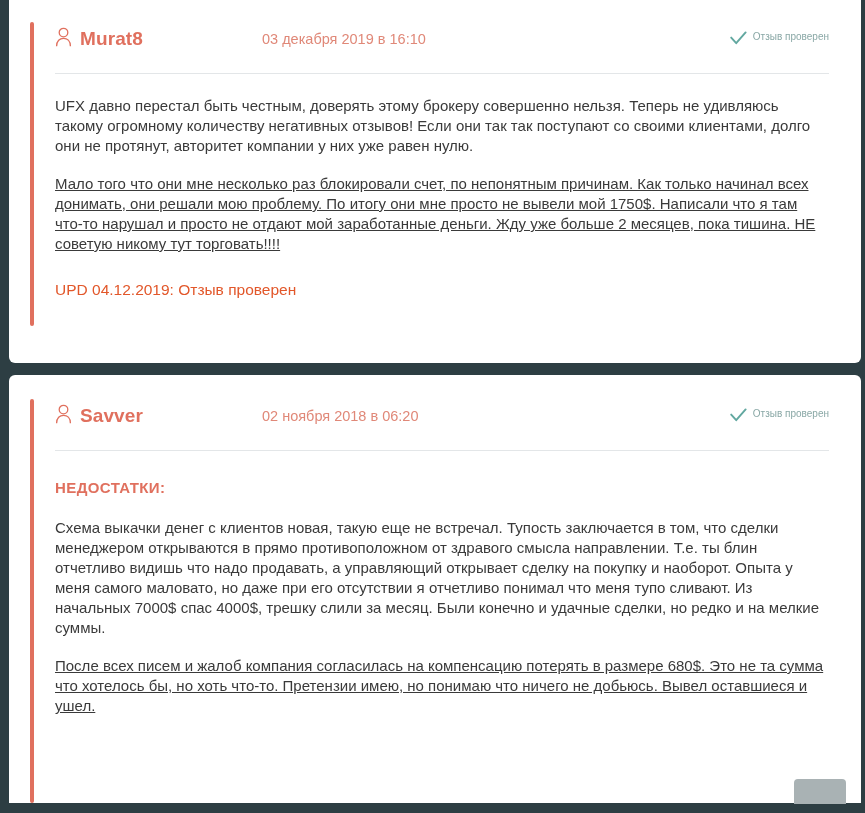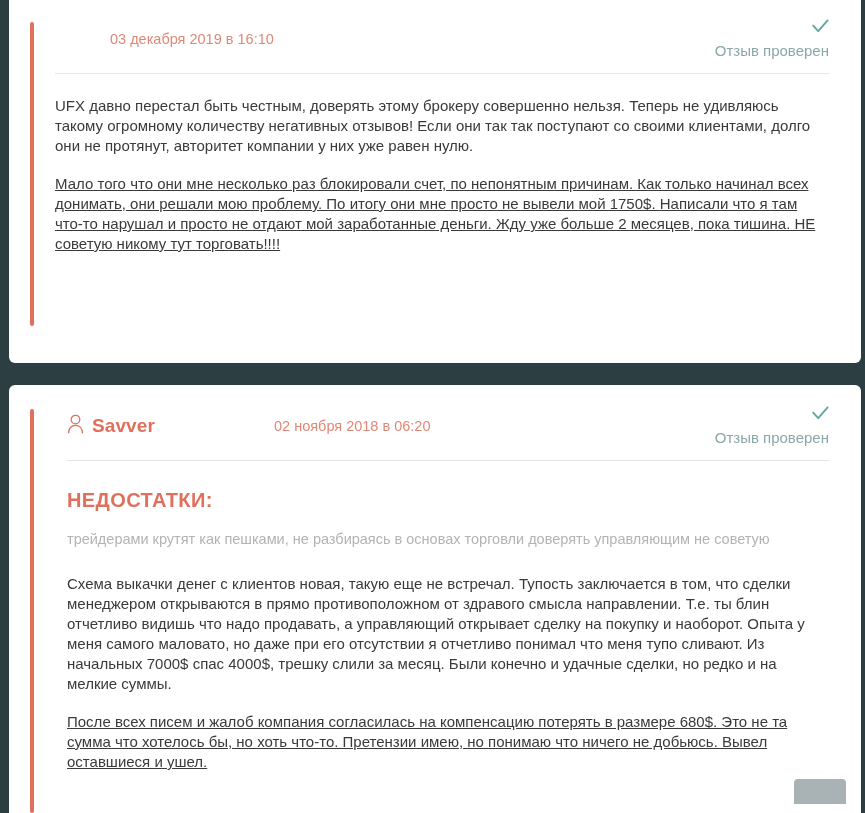--- a/index.html
+++ b/index.html
@@ -36,25 +36,24 @@
   }
 
   .card-1 {
     margin-top: -4px;
     height: 367px;
     border-top-left-radius: 0;
     border-top-right-radius: 0;
   }
 
   .card-2 {
-    margin-top: 22px;
+    margin-top: 12px;
     height: 428px;
     border-bottom-left-radius: 0;
     border-bottom-right-radius: 0;
-    padding-left: 12px;
   }
 
   
   .accent-bar {
     position: absolute;
     width: 4px;
     border-radius: 2px;
     background: #e0705e;
   }
   .card-1 .accent-bar { left: 21px; top: 26px; bottom: 37px; }
@@ -93,26 +92,25 @@
   .review-date {
     color: #e08878;
     font-size: 14.5px;
     margin-left: 55px;
     white-space: nowrap;
   }
 
   .verified {
     margin-left: auto;
     display: flex;
-    align-items: flex-end;
+    align-items: flex-start;
     gap: 6px;
     color: #8aa8a6;
-    font-size: 15px;
+    font-size: 10px;
     white-space: nowrap;
-    flex-direction: column;
   }
 
   .check-icon { display: block; }
 
   .head-divider {
     height: 1px;
     background: #e3e6e8;
     margin-top: 17px;
     margin-right: 4px;
   }
@@ -131,21 +129,21 @@
   .upd-line {
     color: #e2572a;
     font-size: 15.5px;
     line-height: 24px;
     margin-top: 24px;
   }
 
   
   .cons-title {
     color: #e0705e;
-    font-size: 20px;
+    font-size: 15px;
     font-weight: bold;
     letter-spacing: 0.4px;
     margin-top: 28px;
   }
 
   .cons-text {
     color: #b3b3b3;
     font-size: 14.5px;
     line-height: 25px;
     margin-top: 15px;
@@ -167,38 +165,48 @@
 </head>
 <body>
 
 <div class="page">
 
   <div class="review-card card-1">
     <div class="accent-bar"></div>
     <div class="card-body">
 
       <div class="review-head">
+        <div class="author">
+          <span class="user-icon">
+            <svg width="17" height="20" viewBox="0 0 17 20" fill="none">
+              <circle cx="8.5" cy="5.6" r="4.3" stroke="#e0705e" stroke-width="1.3"></circle>
+              <path d="M1.6 19.2 C1.6 13.8 4.8 11.3 8.5 11.3 C12.2 11.3 15.4 13.8 15.4 19.2" stroke="#e0705e" stroke-width="1.3" fill="none"></path>
+            </svg>
+          </span>
+          <span class="author-name">Murat8</span>
+        </div>
 
         <div class="review-date">03 декабря 2019 в 16:10</div>
 
         <div class="verified">
           <span class="check-icon">
             <svg width="17" height="14" viewBox="0 0 17 14" fill="none">
               <path d="M1.2 6.6 L6.2 12.2 L15.6 1.4" stroke="#62a8a0" stroke-width="1.9" stroke-linecap="round" stroke-linejoin="round"></path>
             </svg>
           </span>
           <span>Отзыв проверен</span>
         </div>
       </div>
 
       <div class="head-divider"></div>
 
       <p class="review-text">UFX давно перестал быть честным, доверять этому брокеру совершенно нельзя. Теперь не удивляюсь такому огромному количеству негативных отзывов! Если они так так поступают со своими клиентами, долго они не протянут, авторитет компании у них уже равен нулю.</p>
       <p class="review-text">Мало того что они мне несколько раз блокировали счет, по непонятным причинам. Как только начинал всех донимать, они решали мою проблему. По итогу они мне просто не вывели мой 1750$. Написали что я там что-то нарушал и просто не отдают мой заработанные деньги. Жду уже больше 2 месяцев, пока тишина. НЕ советую никому тут торговать!!!!</p>
 
+      <div class="upd-line">UPD 04.12.2019: Отзыв проверен</div>
 
     </div>
   </div>
 
   <div class="review-card card-2">
     <div class="accent-bar"></div>
     <div class="card-body">
 
       <div class="review-head">
         <div class="author">
@@ -219,21 +227,20 @@
               <path d="M1.2 6.6 L6.2 12.2 L15.6 1.4" stroke="#62a8a0" stroke-width="1.9" stroke-linecap="round" stroke-linejoin="round"></path>
             </svg>
           </span>
           <span>Отзыв проверен</span>
         </div>
       </div>
 
       <div class="head-divider"></div>
 
       <div class="cons-title">НЕДОСТАТКИ:</div>
-      <div class="cons-text">трейдерами крутят как пешками, не разбираясь в основах торговли доверять управляющим не советую</div>
 
       <p class="review-text">Схема выкачки денег с клиентов новая, такую еще не встречал. Тупость заключается в том, что сделки менеджером открываются в прямо противоположном от здравого смысла направлении. Т.е. ты блин отчетливо видишь что надо продавать, а управляющий открывает сделку на покупку и наоборот. Опыта у меня самого маловато, но даже при его отсутствии я отчетливо понимал что меня тупо сливают. Из начальных 7000$ спас 4000$, трешку слили за месяц. Были конечно и удачные сделки, но редко и на мелкие суммы.</p>
       <p class="review-text">После всех писем и жалоб компания согласилась на компенсацию потерять в размере 680$. Это не та сумма что хотелось бы, но хоть что-то. Претензии имею, но понимаю что ничего не добьюсь. Вывел оставшиеся и ушел.</p>
 
     </div>
   </div>
 
   <div class="scroll-top"></div>
 
 </div>

